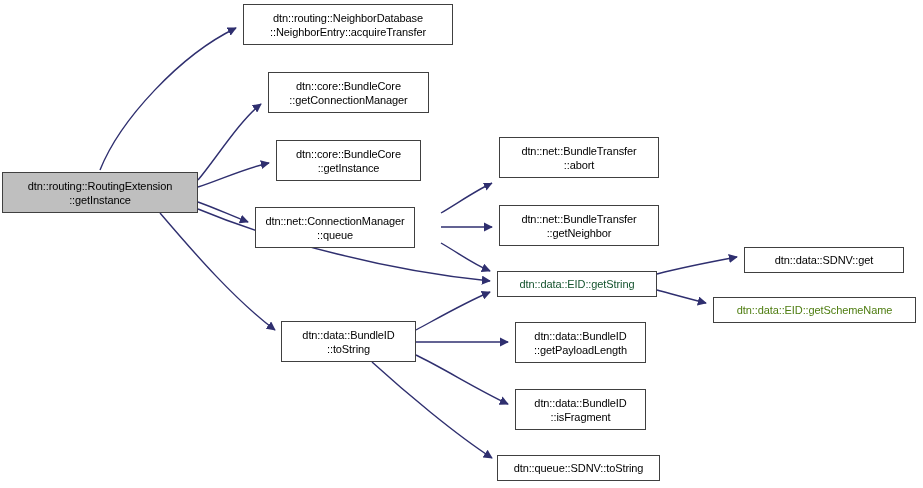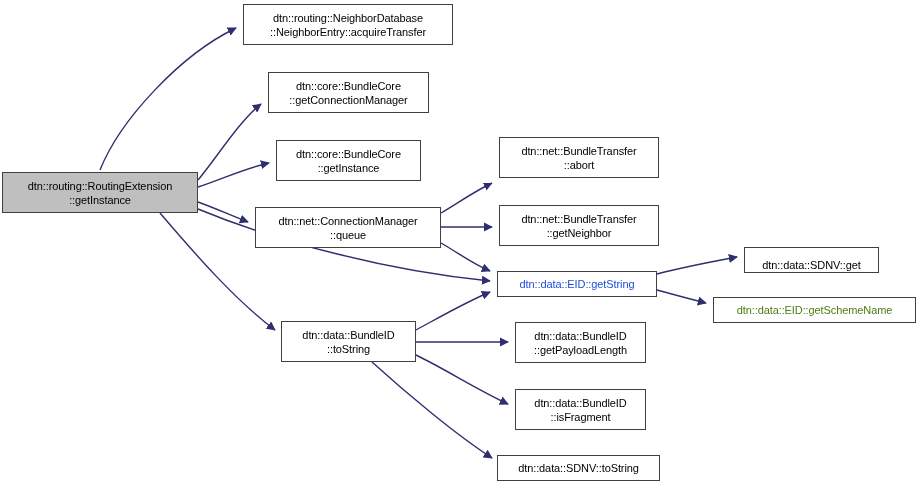--- a/index.html
+++ b/index.html
@@ -74,30 +74,30 @@
   </svg>
   <div id="nodes-group">
       <div class="node highlight" style="left: 2px; top: 172px; width: 196px; height: 41px; border-color: rgb(64, 64, 64); background: rgb(191, 191, 191); color: rgb(0, 0, 0);"><span>dtn::routing::RoutingExtension
 ::getInstance</span></div>
       <div class="node" style="left: 243px; top: 4px; width: 210px; height: 41px; border-color: rgb(64, 64, 64); background: rgb(255, 255, 255); color: rgb(0, 0, 0);"><span>dtn::routing::NeighborDatabase
 ::NeighborEntry::acquireTransfer</span></div>
       <div class="node" style="left: 268px; top: 72px; width: 161px; height: 41px; border-color: rgb(64, 64, 64); background: rgb(255, 255, 255); color: rgb(0, 0, 0);"><span>dtn::core::BundleCore
 ::getConnectionManager</span></div>
       <div class="node" style="left: 276px; top: 140px; width: 145px; height: 41px; border-color: rgb(64, 64, 64); background: rgb(255, 255, 255); color: rgb(0, 0, 0);"><span>dtn::core::BundleCore
 ::getInstance</span></div>
-      <div class="node" style="left: 255px; top: 207px; width: 186px; height: 41px; border-color: rgb(64, 64, 64); background: rgb(255, 255, 255); color: rgb(0, 0, 0);"><span>dtn::net::ConnectionManager
+      <div class="node" style="left: 255px; top: 207px; width: 160px; height: 41px; border-color: rgb(64, 64, 64); background: rgb(255, 255, 255); color: rgb(0, 0, 0);"><span>dtn::net::ConnectionManager
 ::queue</span></div>
       <div class="node" style="left: 499px; top: 137px; width: 160px; height: 41px; border-color: rgb(64, 64, 64); background: rgb(255, 255, 255); color: rgb(0, 0, 0);"><span>dtn::net::BundleTransfer
 ::abort</span></div>
       <div class="node" style="left: 499px; top: 205px; width: 160px; height: 41px; border-color: rgb(64, 64, 64); background: rgb(255, 255, 255); color: rgb(0, 0, 0);"><span>dtn::net::BundleTransfer
 ::getNeighbor</span></div>
-      <div class="node" style="left: 497px; top: 271px; width: 160px; height: 26px; border-color: rgb(64, 64, 64); background: rgb(255, 255, 255); color: #1d4ed8;"><span>dtn::data::EID::getString</span></div>
-      <div class="node" style="left: 744px; top: 247px; width: 135px; height: 26px; border-color: rgb(64, 64, 64); background: rgb(255, 255, 255); color: rgb(0, 0, 0); align-items: flex-end;"><span>dtn::data::SDNV::get</span></div>
+      <div class="node" style="left: 497px; top: 271px; width: 160px; height: 26px; border-color: rgb(64, 64, 64); background: rgb(255, 255, 255); color: #14532d;"><span>dtn::data::EID::getString</span></div>
+      <div class="node" style="left: 744px; top: 247px; width: 160px; height: 26px; border-color: rgb(64, 64, 64); background: rgb(255, 255, 255); color: rgb(0, 0, 0);"><span>dtn::data::SDNV::get</span></div>
       <div class="node" style="left: 713px; top: 297px; width: 203px; height: 26px; border-color: rgb(64, 64, 64); background: rgb(255, 255, 255); color: #4d7c0f;"><span>dtn::data::EID::getSchemeName</span></div>
       <div class="node" style="left: 281px; top: 321px; width: 135px; height: 41px; border-color: rgb(64, 64, 64); background: rgb(255, 255, 255); color: rgb(0, 0, 0);"><span>dtn::data::BundleID
 ::toString</span></div>
       <div class="node" style="left: 515px; top: 322px; width: 131px; height: 41px; border-color: rgb(64, 64, 64); background: rgb(255, 255, 255); color: rgb(0, 0, 0);"><span>dtn::data::BundleID
 ::getPayloadLength</span></div>
       <div class="node" style="left: 515px; top: 389px; width: 131px; height: 41px; border-color: rgb(64, 64, 64); background: rgb(255, 255, 255); color: rgb(0, 0, 0);"><span>dtn::data::BundleID
 ::isFragment</span></div>
-      <div class="node" style="left: 497px; top: 455px; width: 163px; height: 26px; border-color: rgb(64, 64, 64); background: rgb(255, 255, 255); color: rgb(0, 0, 0);"><span>dtn::data::SDNV::toString</span></div>
+      <div class="node" style="left: 497px; top: 455px; width: 163px; height: 26px; border-color: rgb(64, 64, 64); background: rgb(255, 255, 255); color: rgb(0, 0, 0);"><span>dtn::queue::SDNV::toString</span></div>
     </div>
 </div>
 
 </body></html>

